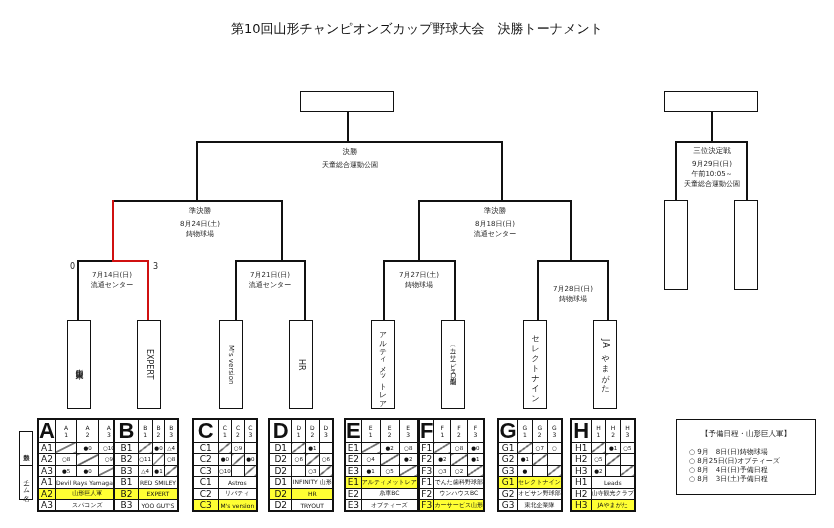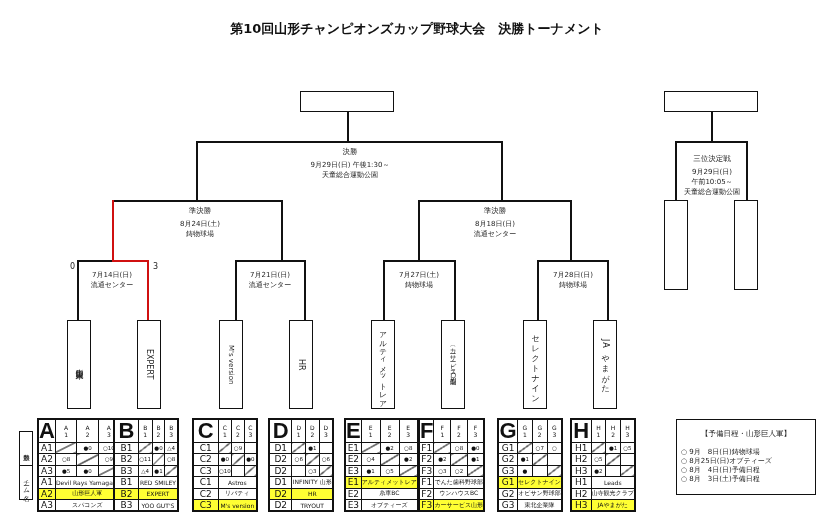--- a/index.html
+++ b/index.html
@@ -1,18 +1,18 @@
 <!DOCTYPE html>
 <html><head>
 <meta charset="utf-8">
 <style>
   * { box-sizing: border-box; margin: 0; padding: 0; }
   body { width: 834px; height: 528px; background: #ffffff; position: relative; overflow: hidden;
          font-family: "DejaVu Sans", sans-serif; color: #111; }
-  .abs { position: absolute; font-weight: bold; }
+  .abs { position: absolute; }
   .title { left: 0; width: 834px; top: 20px; text-align: center; font-size: 13px; color: #111; }
   .box { position: absolute; border: 1.5px solid #111; background: #fff; }
   .ln { position: absolute; background: #111; }
   .red { background: #d01010 !important; }
   .lbl { position: absolute; text-align: center; font-size: 7px; line-height: 10px; color: #222; }
   .lbl .hd { font-size: 7.5px; margin-bottom: 3px; display:block; }
   .score { position: absolute; font-size: 8px; color: #222; }
   .team { position: absolute; border: 1.5px solid #111; background: #fff; display:flex; align-items:center; justify-content:center; }
   .vt { writing-mode: vertical-rl; font-size: 8px; color: #222; letter-spacing: 1px; line-height: 11px; }
   .vr { writing-mode: vertical-rl; font-size: 8px; color: #222; }
@@ -21,36 +21,35 @@
   table.grp td { border: 1px solid #111; font-size: 7px; text-align: center; height: 11.5px; padding: 0; color:#111; position: relative; }
   table.grp td.big { font-size: 22px; font-weight: bold; line-height: 20px; height: 23px; font-family: "Liberation Sans", sans-serif; }
   table.grp td.colh { font-size: 6px; line-height: 7px; width: 14px; }
   table.grp td.rid { font-size: 9px; width: 32px; }
   table.grp td.tn { font-size: 6px; white-space: nowrap; overflow: hidden; }
   table.grp tr.hl td { background: #ffff33; }
   table.grp td.diag { background: linear-gradient(to bottom right, transparent 46%, #111 48%, #111 52%, transparent 54%); }
   .side { position: absolute; border: 1.5px solid #111; width: 14px; font-size: 7px; display:flex; align-items:center; justify-content:center; }
   .legend { position: absolute; border: 1.5px solid #111; background:#fff; font-size: 7px; color:#222; }
   .legend .lh { text-align: center; margin-top: 9px; margin-bottom: 9px; font-size: 7.5px; }
-  .legend .li { margin-left: 4px; line-height: 9px; }
+  .legend .li { margin-left: 12px; line-height: 9px; }
 </style>
 </head>
 <body>
 
 <div class="abs title">第10回山形チャンピオンズカップ野球大会　決勝トーナメント</div>
 
 <div class="box" style="left:300px;top:91px;width:94px;height:21px;"></div>
 <div class="ln" style="left:347px;top:112px;width:1.5px;height:30px;"></div>
 
 <div class="ln" style="left:196px;top:141px;width:306px;height:1.5px;"></div>
 <div class="ln" style="left:196px;top:141px;width:1.5px;height:60px;"></div>
 <div class="ln" style="left:501px;top:141px;width:1.5px;height:60px;"></div>
 <div class="lbl" style="left:250px;top:147px;width:200px;">
   <span class="hd">決勝</span>
-  <span style="display:block">9月29日(日) 午後1:30～</span>
   <span style="display:block">天童総合運動公園</span>
 </div>
 
 <div class="ln" style="left:112px;top:200px;width:170px;height:1.5px;"></div>
 <div class="ln red" style="left:112px;top:200px;width:2px;height:61px;"></div>
 <div class="ln" style="left:281px;top:200px;width:1.5px;height:61px;"></div>
 <div class="lbl" style="left:130px;top:206px;width:140px;">
   <span class="hd">準決勝</span>
   <span style="display:block">8月24日(土)</span>
   <span style="display:block">鋳物球場</span>
@@ -88,21 +87,21 @@
 <div class="ln" style="left:383px;top:260px;width:1.5px;height:60px;"></div>
 <div class="ln" style="left:454px;top:260px;width:1.5px;height:60px;"></div>
 <div class="lbl" style="left:379px;top:270px;width:80px;">
   <span style="display:block">7月27日(土)</span>
   <span style="display:block">鋳物球場</span>
 </div>
 
 <div class="ln" style="left:537px;top:260px;width:71px;height:1.5px;"></div>
 <div class="ln" style="left:537px;top:260px;width:1.5px;height:60px;"></div>
 <div class="ln" style="left:607px;top:260px;width:1.5px;height:60px;"></div>
-<div class="lbl" style="left:533px;top:270px;width:80px;">
+<div class="lbl" style="left:533px;top:284px;width:80px;">
   <span style="display:block">7月28日(日)</span>
   <span style="display:block">鋳物球場</span>
 </div>
 
 <div class="team" style="left:67px;top:320px;width:24px;height:89px;">
     <span class="vt">山形巨人軍</span>
   </div>
 <div class="team" style="left:137px;top:320px;width:24px;height:89px;">
     <span class="vr">EXPERT</span>
   </div>
@@ -123,21 +122,21 @@
   </div>
 <div class="team" style="left:593px;top:320px;width:24px;height:89px;">
     <span class="vt">JAやまがた</span>
   </div>
 
 <div class="box" style="left:664px;top:91px;width:94px;height:21px;"></div>
 <div class="ln" style="left:711px;top:112px;width:1.5px;height:30px;"></div>
 <div class="ln" style="left:675px;top:141px;width:72px;height:1.5px;"></div>
 <div class="ln" style="left:675px;top:141px;width:1.5px;height:60px;"></div>
 <div class="ln" style="left:746px;top:141px;width:1.5px;height:60px;"></div>
-<div class="lbl" style="left:672px;top:146px;width:80px;margin-top:8px;">
+<div class="lbl" style="left:672px;top:146px;width:80px;">
   <span class="hd">三位決定戦</span>
   <span style="display:block">9月29日(日)</span>
   <span style="display:block">午前10:05～</span>
   <span style="display:block">天童総合運動公園</span>
 </div>
 <div class="team" style="left:664px;top:200px;width:24px;height:90px;"></div>
 <div class="team" style="left:734px;top:200px;width:24px;height:90px;"></div>
 
 <div class="side" style="left:19px;top:431px;height:35px;">
     <span class="vr" style="font-size:6.5px">勝数</span>

